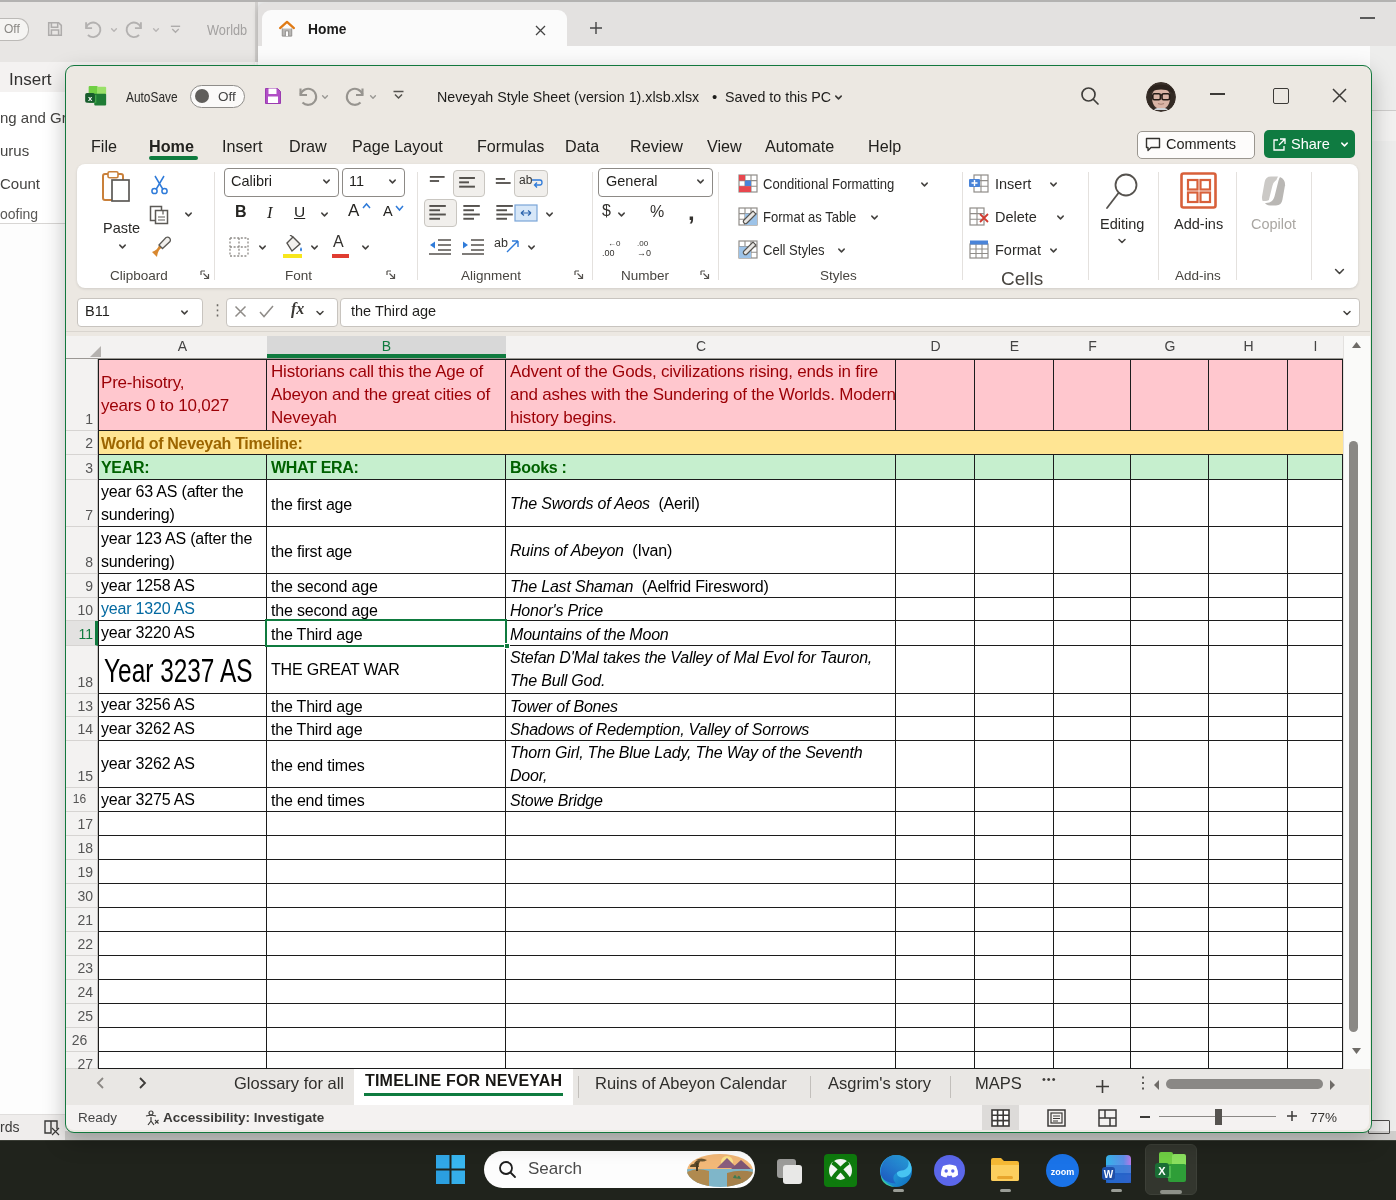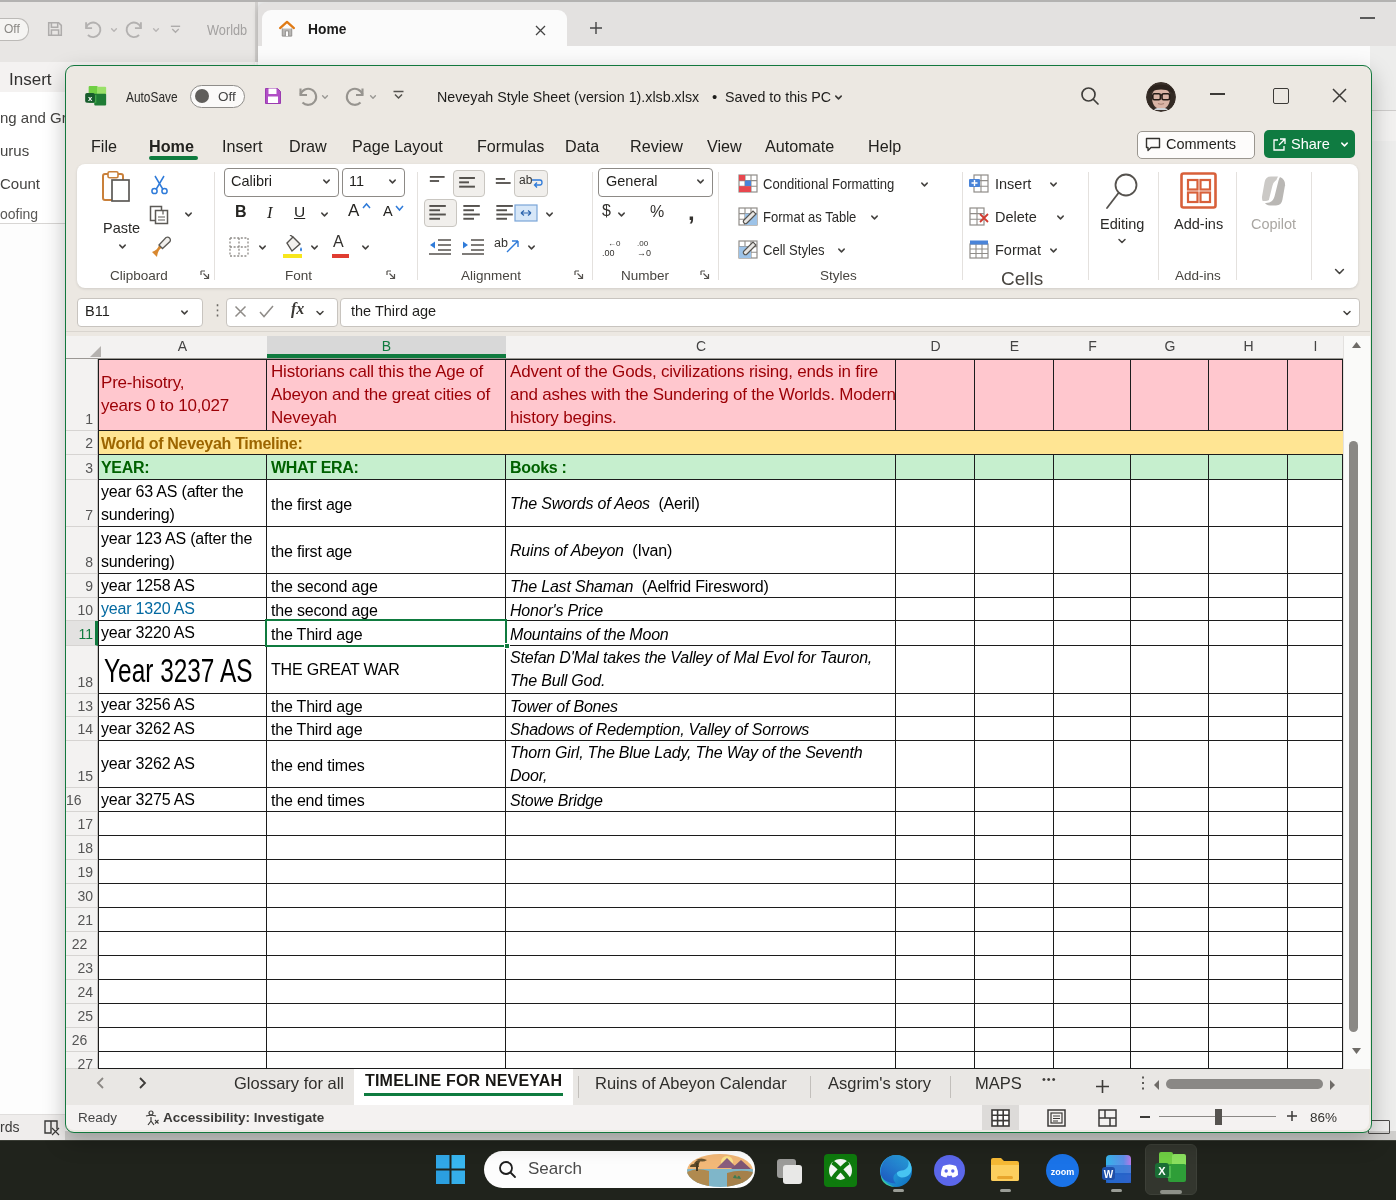--- a/index.html
+++ b/index.html
@@ -646,21 +646,21 @@
     <div class="a" style="left:0px;top:381px;width:32px;height:24px;background:#f3f2f1;border-right:1px solid #c6c4c2;border-bottom:1px solid #d6d4d2;box-sizing:border-box"></div>
     <div class="a" style="left:0px;top:385px;white-space:nowrap;">
       <div style="width:27px;text-align:right;font-size:14px;color:#555">14</div>
     </div>
     <div class="a" style="left:0px;top:405px;width:32px;height:47px;background:#f3f2f1;border-right:1px solid #c6c4c2;border-bottom:1px solid #d6d4d2;box-sizing:border-box"></div>
     <div class="a" style="left:0px;top:432px;white-space:nowrap;">
       <div style="width:27px;text-align:right;font-size:14px;color:#555">15</div>
     </div>
     <div class="a" style="left:0px;top:452px;width:32px;height:24px;background:#f3f2f1;border-right:1px solid #c6c4c2;border-bottom:1px solid #d6d4d2;box-sizing:border-box"></div>
     <div class="a" style="left:0px;top:456px;white-space:nowrap;">
-      <div style="width:27px;text-align:left;font-size:14px;color:#555">16</div>
+      <div style="width:27px;text-align:center;font-size:12px;color:#555">16</div>
     </div>
     <div class="a" style="left:0px;top:476px;width:32px;height:24px;background:#f3f2f1;border-right:1px solid #c6c4c2;border-bottom:1px solid #d6d4d2;box-sizing:border-box"></div>
     <div class="a" style="left:0px;top:480px;white-space:nowrap;">
       <div style="width:27px;text-align:right;font-size:14px;color:#555">17</div>
     </div>
     <div class="a" style="left:0px;top:500px;width:32px;height:24px;background:#f3f2f1;border-right:1px solid #c6c4c2;border-bottom:1px solid #d6d4d2;box-sizing:border-box"></div>
     <div class="a" style="left:0px;top:504px;white-space:nowrap;">
       <div style="width:27px;text-align:right;font-size:14px;color:#555">18</div>
     </div>
     <div class="a" style="left:0px;top:524px;width:32px;height:24px;background:#f3f2f1;border-right:1px solid #c6c4c2;border-bottom:1px solid #d6d4d2;box-sizing:border-box"></div>
@@ -670,21 +670,21 @@
     <div class="a" style="left:0px;top:548px;width:32px;height:24px;background:#f3f2f1;border-right:1px solid #c6c4c2;border-bottom:1px solid #d6d4d2;box-sizing:border-box"></div>
     <div class="a" style="left:0px;top:552px;white-space:nowrap;">
       <div style="width:27px;text-align:right;font-size:14px;color:#555">30</div>
     </div>
     <div class="a" style="left:0px;top:572px;width:32px;height:24px;background:#f3f2f1;border-right:1px solid #c6c4c2;border-bottom:1px solid #d6d4d2;box-sizing:border-box"></div>
     <div class="a" style="left:0px;top:576px;white-space:nowrap;">
       <div style="width:27px;text-align:right;font-size:14px;color:#555">21</div>
     </div>
     <div class="a" style="left:0px;top:596px;width:32px;height:24px;background:#f3f2f1;border-right:1px solid #c6c4c2;border-bottom:1px solid #d6d4d2;box-sizing:border-box"></div>
     <div class="a" style="left:0px;top:600px;white-space:nowrap;">
-      <div style="width:27px;text-align:center;font-size:14px;color:#555">22</div>
+      <div style="width:27px;text-align:right;font-size:14px;color:#555">22</div>
     </div>
     <div class="a" style="left:0px;top:620px;width:32px;height:24px;background:#f3f2f1;border-right:1px solid #c6c4c2;border-bottom:1px solid #d6d4d2;box-sizing:border-box"></div>
     <div class="a" style="left:0px;top:624px;white-space:nowrap;">
       <div style="width:27px;text-align:right;font-size:14px;color:#555">23</div>
     </div>
     <div class="a" style="left:0px;top:644px;width:32px;height:24px;background:#f3f2f1;border-right:1px solid #c6c4c2;border-bottom:1px solid #d6d4d2;box-sizing:border-box"></div>
     <div class="a" style="left:0px;top:648px;white-space:nowrap;">
       <div style="width:27px;text-align:right;font-size:14px;color:#555">24</div>
     </div>
     <div class="a" style="left:0px;top:668px;width:32px;height:24px;background:#f3f2f1;border-right:1px solid #c6c4c2;border-bottom:1px solid #d6d4d2;box-sizing:border-box"></div>
@@ -1015,12 +1015,12 @@
 <svg class="a" style="left:1098px;top:1109px" width="19" height="18" viewBox="0 0 19 18">
 <rect x="1" y="1" width="17" height="16" fill="none" stroke="#3b3a38" stroke-width="1.5"></rect>
 <path d="M7 1 V9 M7 9 H1 M7 9 H18 M12 9 V17" stroke="#3b3a38" stroke-width="1.5"></path>
   </svg>
 <div class="a" style="left:1140px;top:1116px;width:10px;height:1.6px;background:#3b3a38"></div>
 <div class="a" style="left:1159px;top:1116px;width:117px;height:1.4px;background:#8a8885"></div>
 <div class="a" style="left:1215px;top:1109px;width:7px;height:16px;background:#55534f"></div>
 <svg class="a" style="left:1286px;top:1110px" width="12" height="12" viewBox="0 0 12 12">
     <path d="M6 1 V11 M1 6 H11" stroke="#3b3a38" stroke-width="1.5"></path>
   </svg>
-<div class="a" style="left:1310px;top:1110px;white-space:nowrap;font-size:13.5px;color:#33322f">86%</div>
+<div class="a" style="left:1310px;top:1110px;white-space:nowrap;font-size:13.5px;color:#33322f">77%</div>
 </body></html>

